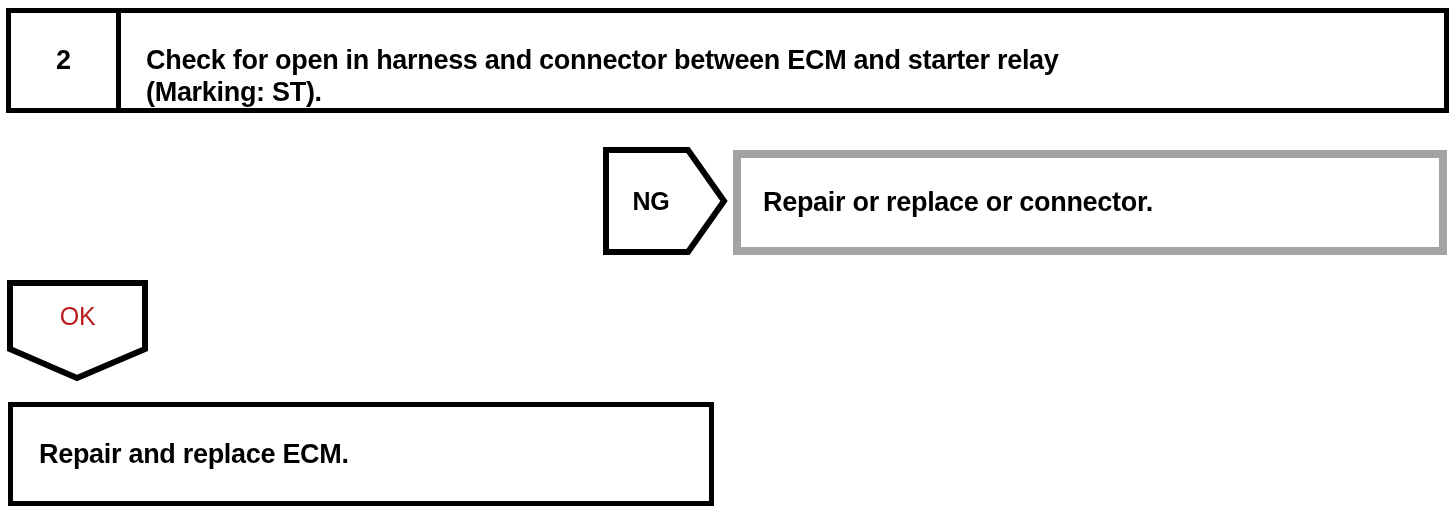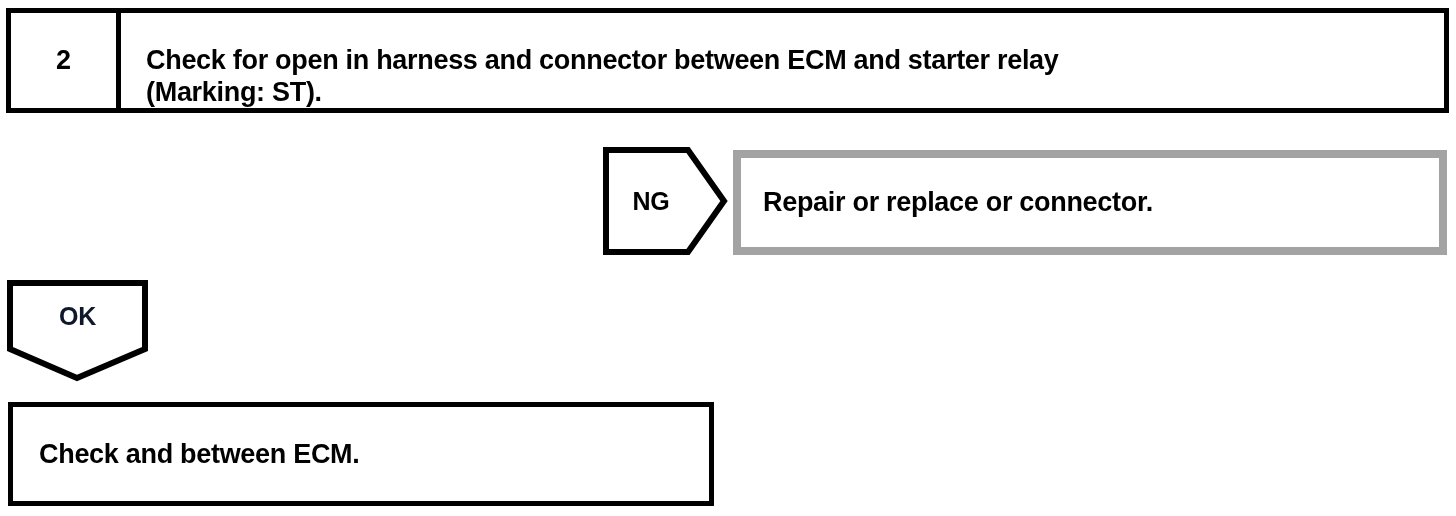--- a/index.html
+++ b/index.html
@@ -133,22 +133,22 @@
   .ok-label {
     position: absolute;
     left: 0;
     top: 0;
     width: 143px;
     height: 74px;
     display: flex;
     align-items: center;
     justify-content: center;
     font-size: 25px;
-    font-weight: bold;
-    color: #0f172a;
+    font-weight: normal;
+    color: #b91c1c;
     letter-spacing: -0.3px;
     pointer-events: none;
   }
 
   
   .final-box {
     position: absolute;
     left: 8px;
     top: 402px;
     width: 706px;
@@ -195,16 +195,16 @@
   </div>
 
   <div class="ok-arrow">
     <svg viewBox="0 0 143 103" xmlns="http://www.w3.org/2000/svg" aria-hidden="true">
       <polygon points="4,4 139,4 139,70 71,99 4,70" fill="#ffffff" stroke="#000000" stroke-width="6" stroke-linejoin="miter"></polygon>
     </svg>
     <span class="ok-label">OK</span>
   </div>
 
   <div class="final-box">
-    <p class="final-text">Check and between ECM.</p>
+    <p class="final-text">Repair and replace ECM.</p>
   </div>
 
 </div>
 
 </body></html>

